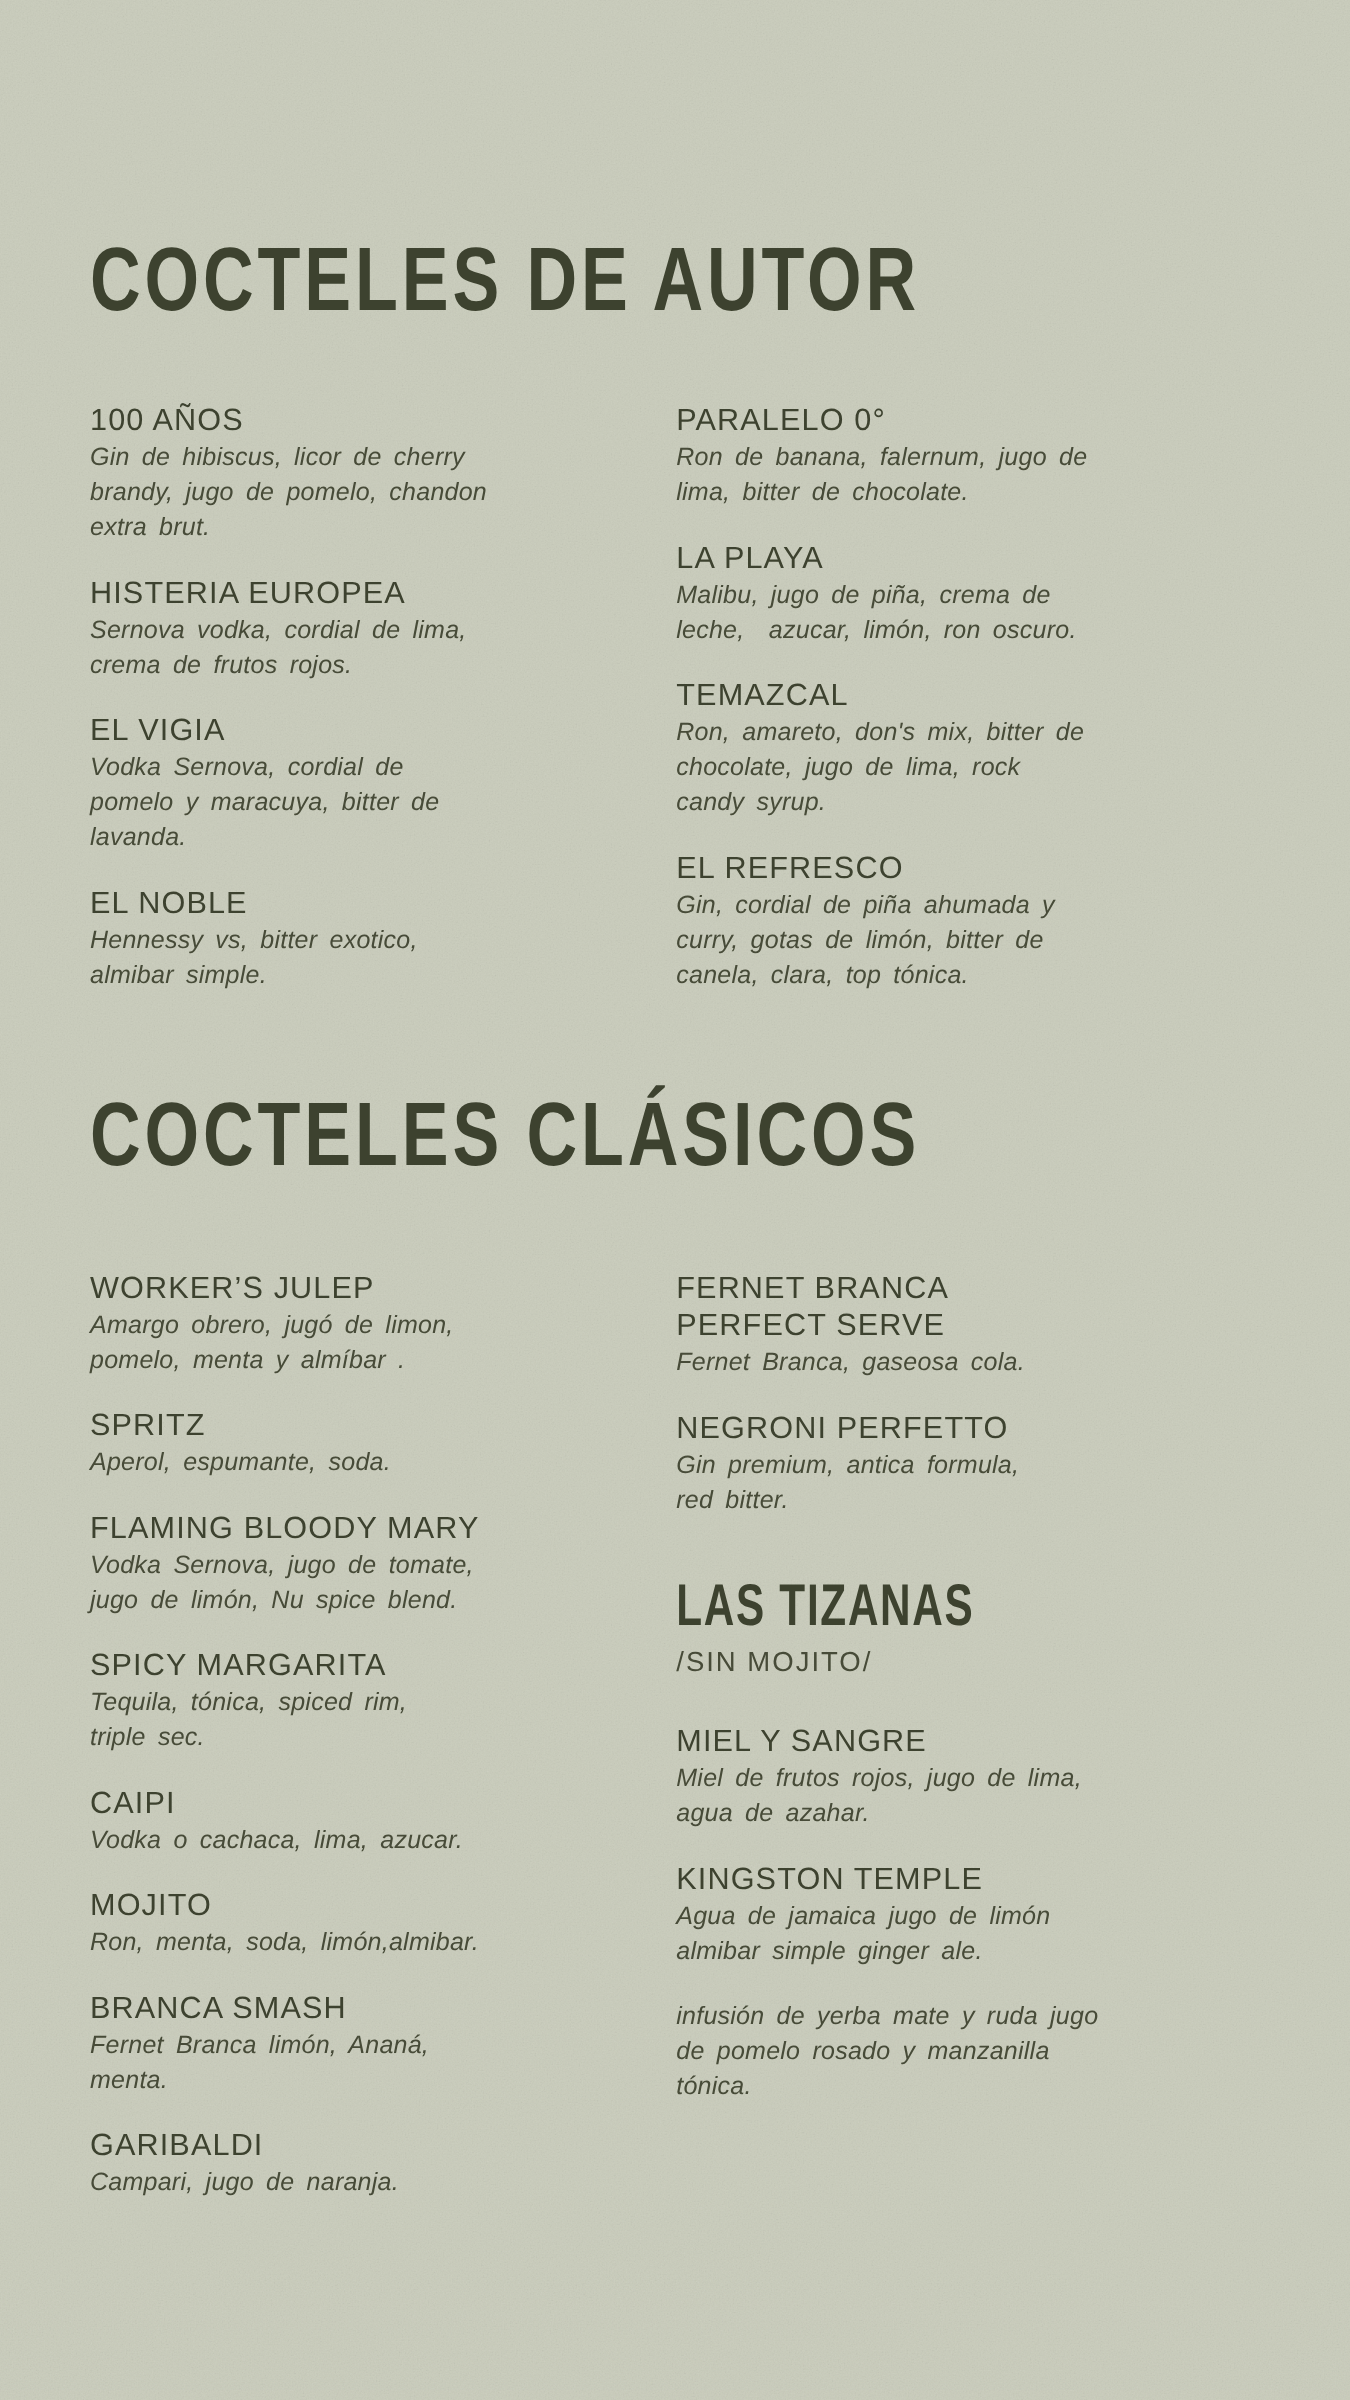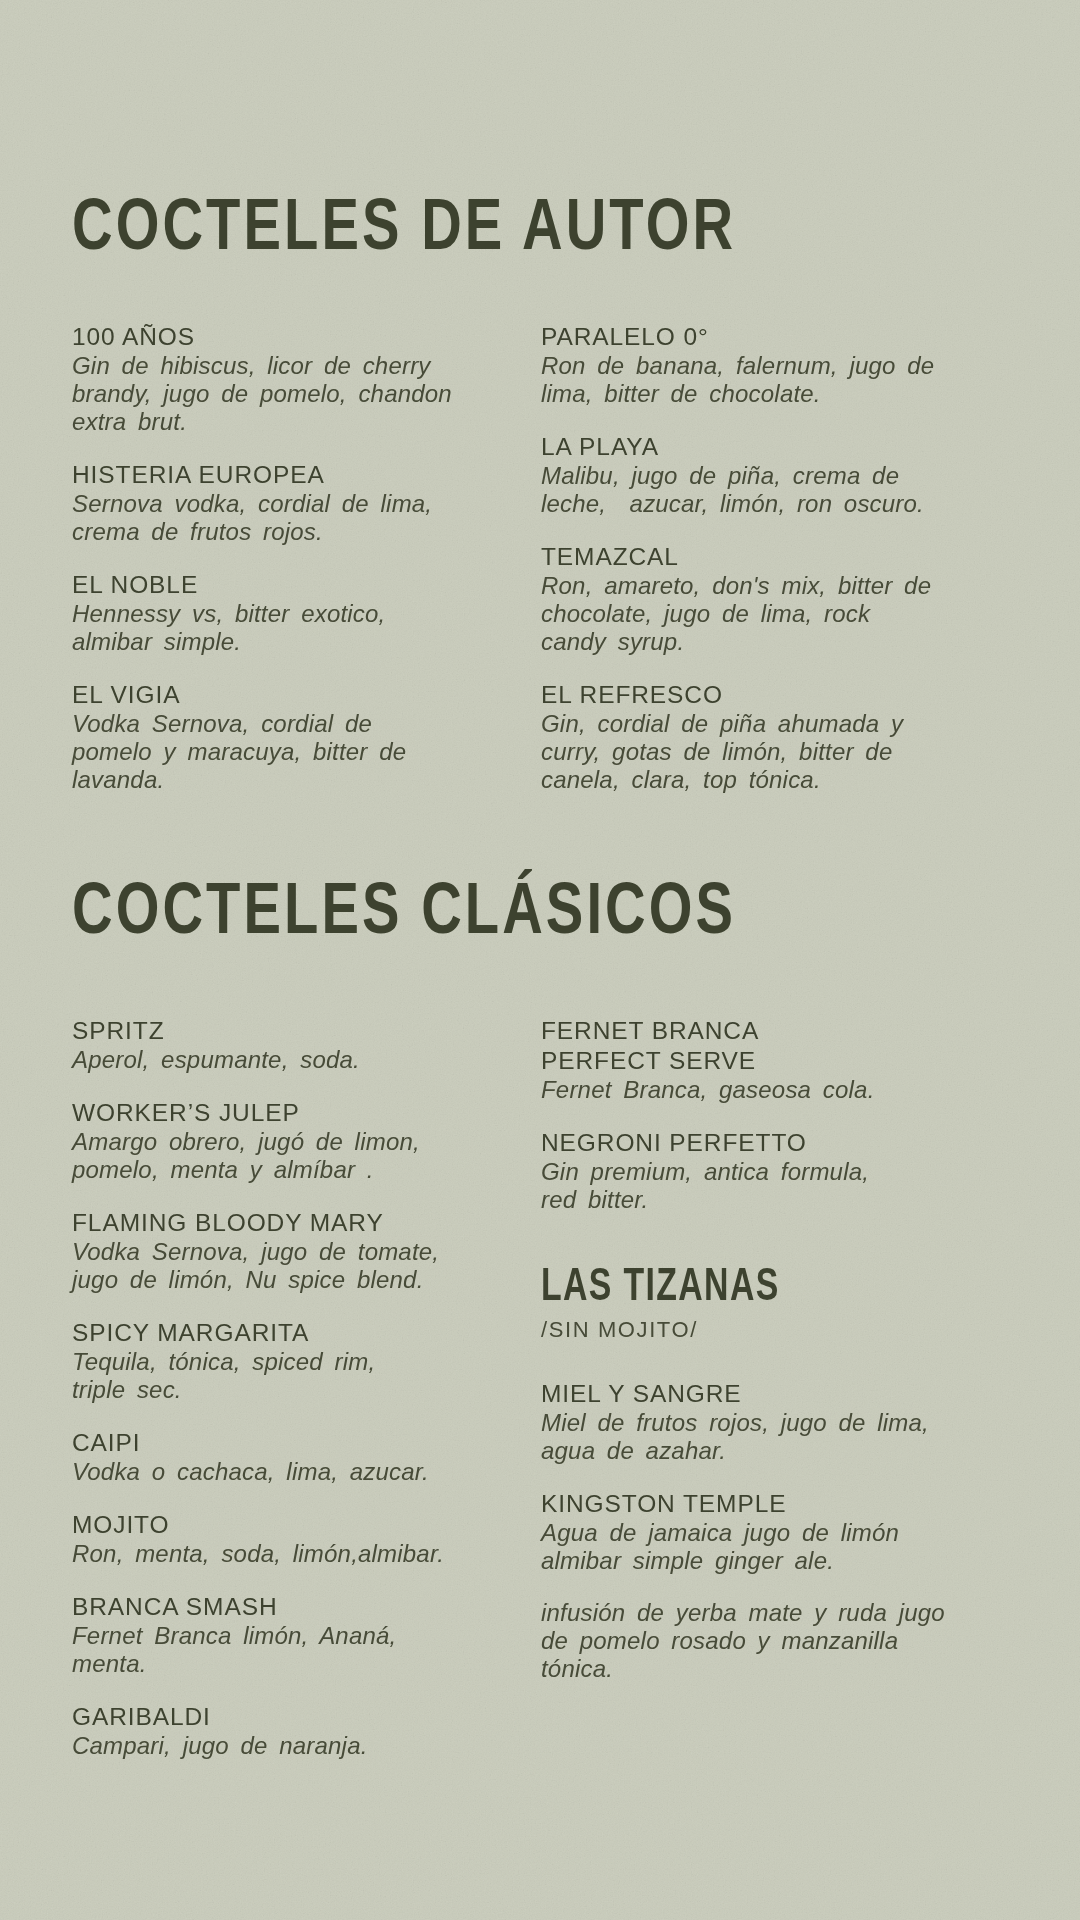--- a/index.html
+++ b/index.html
@@ -59,21 +59,21 @@
   .item-name {
     font-weight: 400;
     font-size: 24.5px;
     line-height: 30px;
     letter-spacing: 0.9px;
     color: var(--ink-dark, #3d422f);
     white-space: pre-wrap;
   }
   .item-desc {
     font-style: italic;
-    font-size: 24px;
+    font-size: 20px;
     line-height: 28px;
     letter-spacing: 0.2px;
     word-spacing: 0.2em;
     color: var(--ink, #474b38);
     white-space: pre-wrap;
   }
 
   .section-clasicos { margin-top: 54px; }
   .section-clasicos .cols { margin-top: 72px; }
 
@@ -114,30 +114,30 @@
 extra brut.</div>
             </div>
 
             <div class="item">
               <div class="item-name">HISTERIA EUROPEA</div>
               <div class="item-desc">Sernova vodka, cordial de lima,
 crema de frutos rojos.</div>
             </div>
 
             <div class="item">
-              <div class="item-name">EL NOBLE</div>
-              <div class="item-desc">Hennessy vs, bitter exotico,
-almibar simple.</div>
-            </div>
-
-            <div class="item">
               <div class="item-name">EL VIGIA</div>
               <div class="item-desc">Vodka Sernova, cordial de
 pomelo y maracuya, bitter de
 lavanda.</div>
+            </div>
+
+            <div class="item">
+              <div class="item-name">EL NOBLE</div>
+              <div class="item-desc">Hennessy vs, bitter exotico,
+almibar simple.</div>
             </div>
           </div>
         <div class="col">
 
             <div class="item">
               <div class="item-name">PARALELO 0°</div>
               <div class="item-desc">Ron de banana, falernum, jugo de
 lima, bitter de chocolate.</div>
             </div>
 
@@ -165,28 +165,28 @@
     </section>
 
     <section class="section-clasicos">
       <h1 class="section-title">
         <span class="condensed">COCTELES CLÁSICOS</span>
       </h1>
       <div class="cols">
         <div class="col">
 
             <div class="item">
-              <div class="item-name">SPRITZ</div>
-              <div class="item-desc">Aperol, espumante, soda.</div>
-            </div>
-
-            <div class="item">
               <div class="item-name">WORKER’S JULEP</div>
               <div class="item-desc">Amargo obrero, jugó de limon,
 pomelo, menta y almíbar .</div>
+            </div>
+
+            <div class="item">
+              <div class="item-name">SPRITZ</div>
+              <div class="item-desc">Aperol, espumante, soda.</div>
             </div>
 
             <div class="item">
               <div class="item-name">FLAMING BLOODY MARY</div>
               <div class="item-desc">Vodka Sernova, jugo de tomate,
 jugo de limón, Nu spice blend.</div>
             </div>
 
             <div class="item">
               <div class="item-name">SPICY MARGARITA</div>

